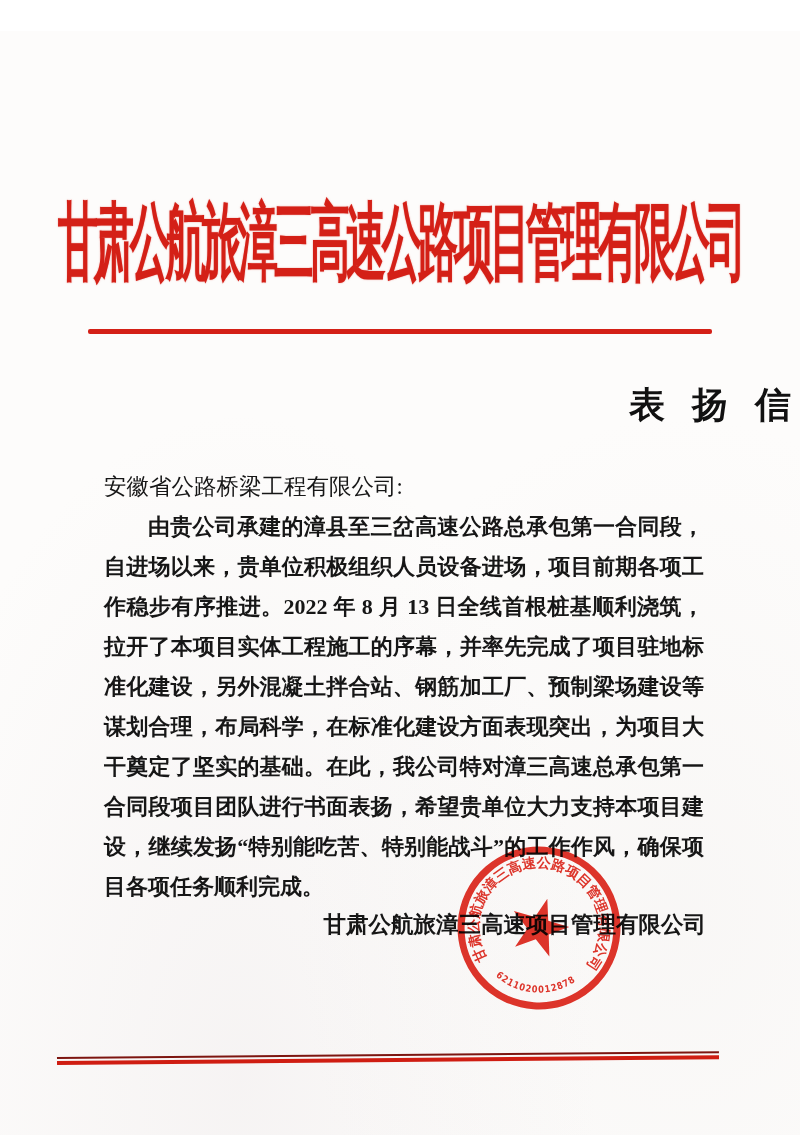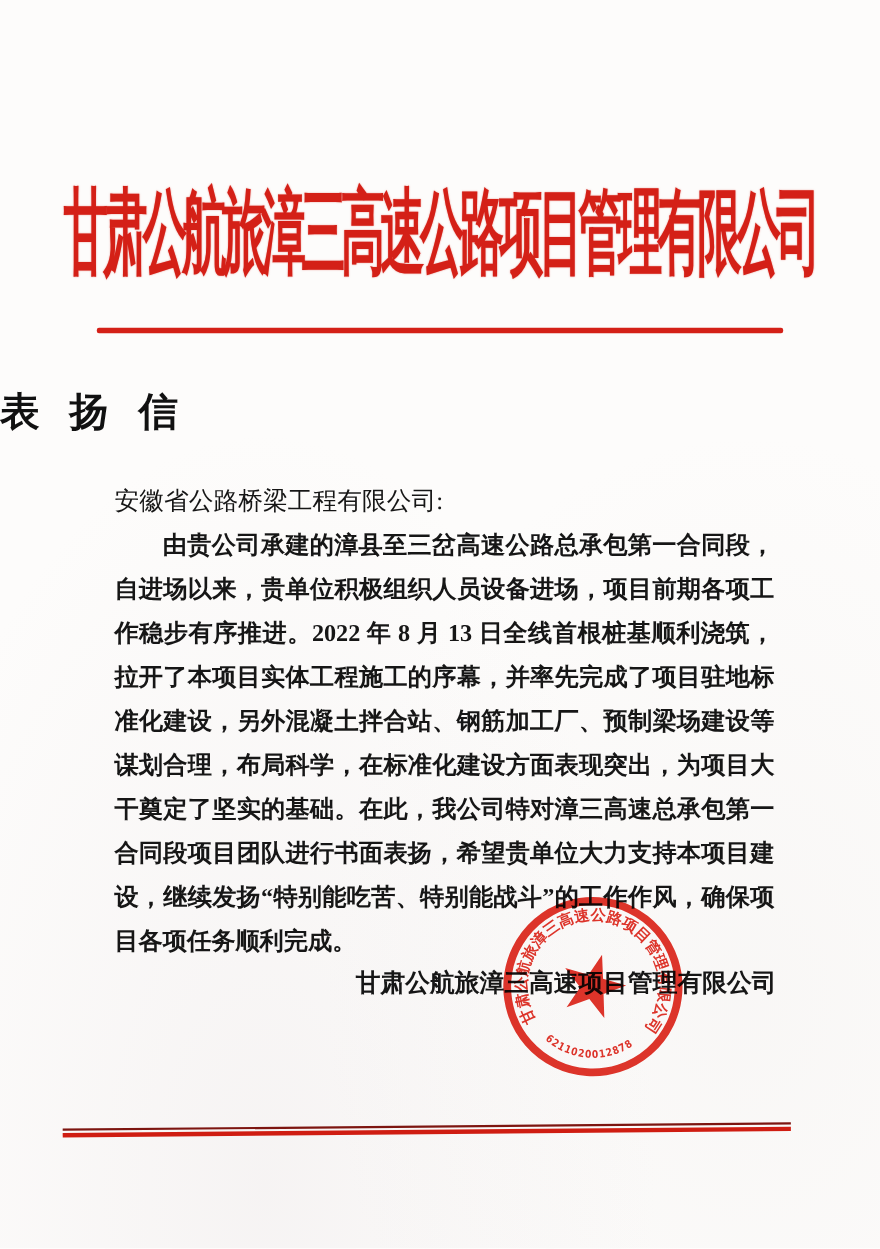--- a/index.html
+++ b/index.html
@@ -9,20 +9,21 @@
     font-family:"Liberation Serif","DejaVu Serif",serif;
     position:relative;
     overflow:hidden;
   }
   .page{
     position:absolute;inset:0;
     background:
       radial-gradient(ellipse at 30% 95%, rgba(225,218,220,.25), rgba(255,255,255,0) 45%),
       radial-gradient(ellipse at 85% 80%, rgba(228,224,222,.18), rgba(255,255,255,0) 40%),
       #fdfcfb;
+    margin-top: 31px;
   }
   
   .letterhead-wrap{
     position:absolute;top:148px;left:0;width:800px;height:128px;
     text-align:center;line-height:128px;white-space:nowrap;
   }
   .letterhead{
     display:inline-block;
     margin:0;
     font-size:40px;font-weight:bold;
@@ -32,21 +33,21 @@
     transform-origin:center center;
     text-shadow:0 0 1px rgba(212,32,23,.55);
   }
   .head-rule{
     position:absolute;top:298px;left:88px;width:624px;height:5px;
     background:#d42017;border-radius:2px;
   }
   
   .letter-title{
     position:absolute;top:350px;left:0;width:800px;margin:0;
-    text-align:left;
+    text-align:right;
     font-size:36px;font-weight:bold;color:#111;
     letter-spacing:9px;
   }
   
   .recipient{
     position:absolute;top:436px;left:104px;width:610px;margin:0;
     font-size:22.5px;color:#161616;line-height:40px;
   }
   .body-text{
     position:absolute;top:476px;left:104px;width:600px;margin:0;

